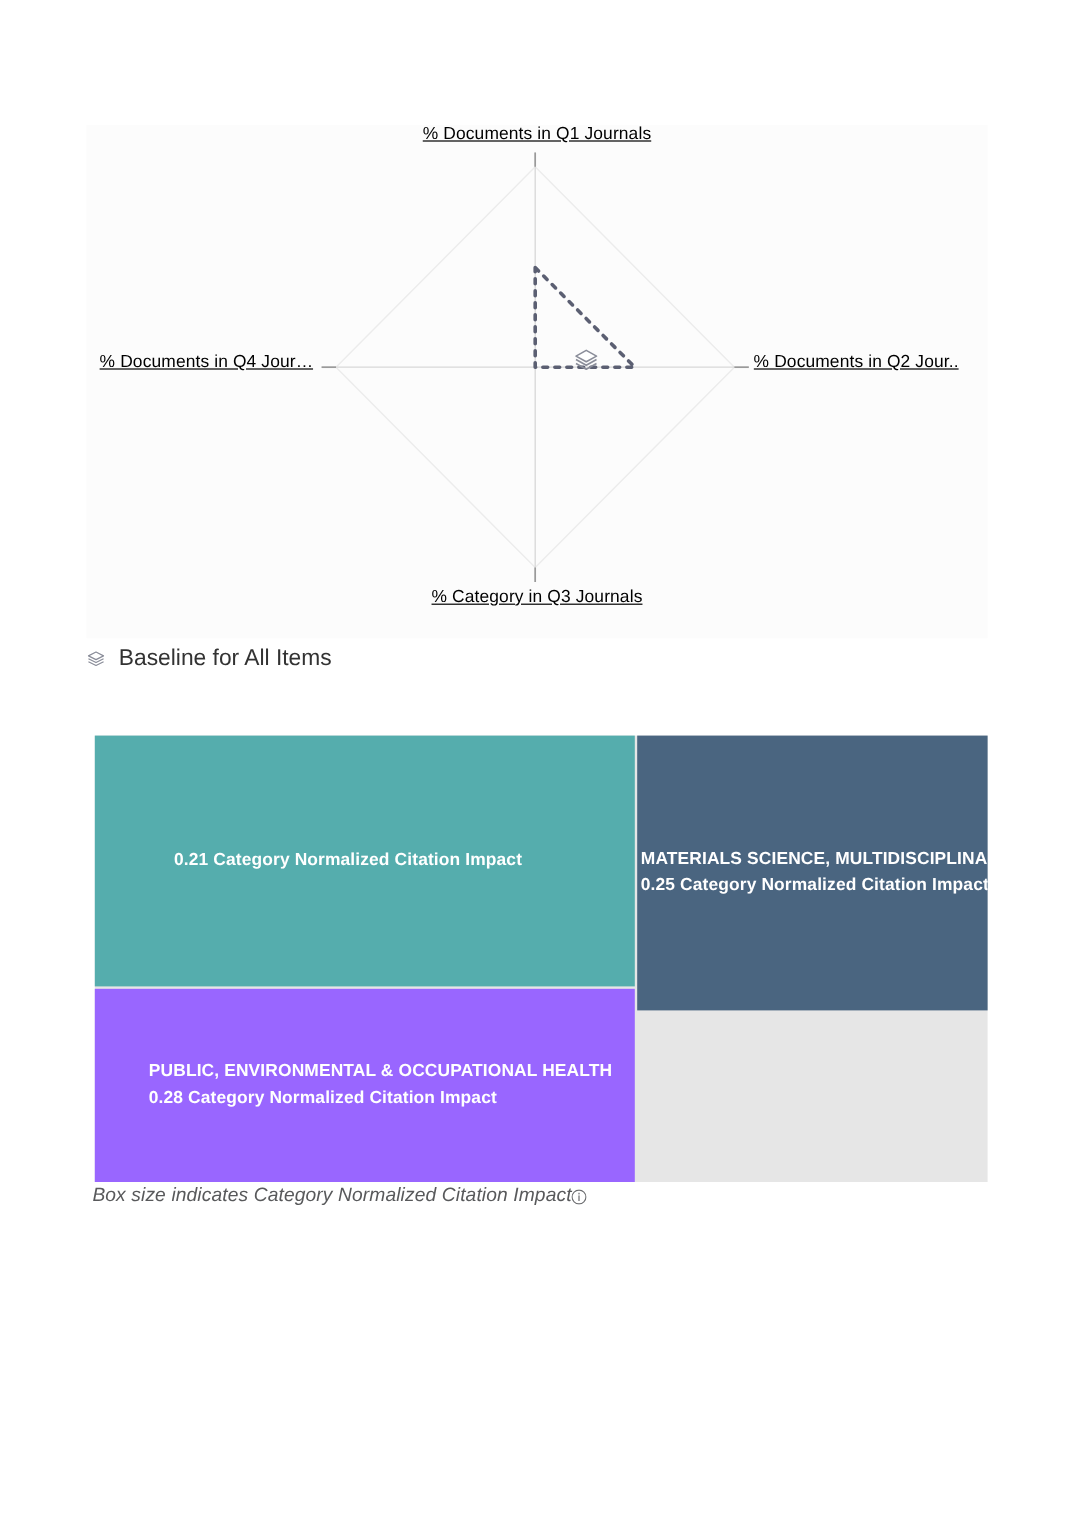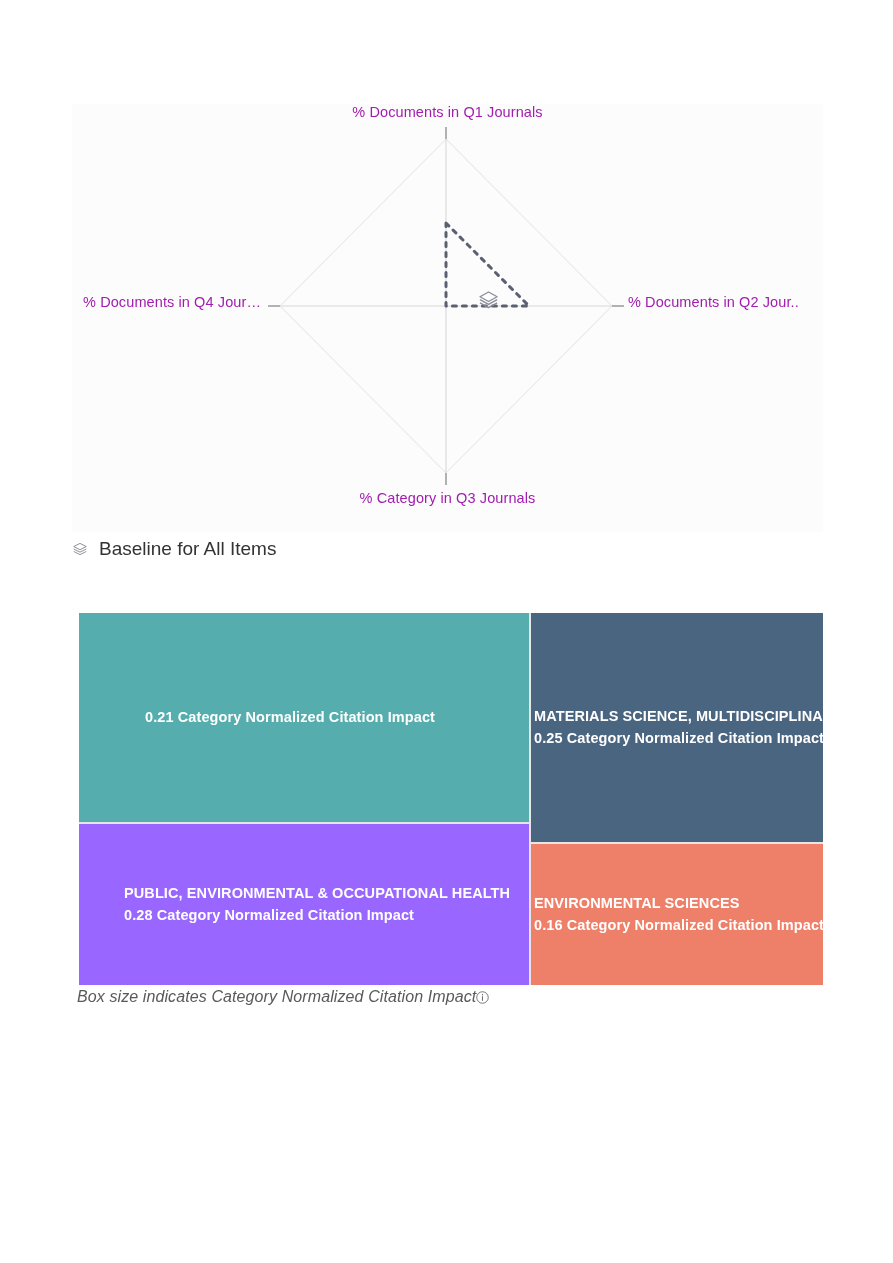--- a/index.html
+++ b/index.html
@@ -26,23 +26,24 @@
     overflow: hidden;
   }
   #radar-svg {
     position: absolute;
     left: 0;
     top: 0;
   }
   .axis-label {
     position: absolute;
     font-size: 14.5px;
-    color: #a21caf;
+    color: #000000;
     white-space: nowrap;
     letter-spacing: 0.1px;
+    text-decoration: underline;
   }
   #label-q1 {
     left: 0; right: 0;
     top: 0px;
     text-align: center;
   }
   #label-q3 {
     left: 0; right: 0;
     top: 386px;
     text-align: center;
@@ -203,26 +204,20 @@
     </div>
   </div>
 
   <div class="tm-cell" id="cell-pe">
     <div class="tm-text">
       <div class="tm-name">PUBLIC, ENVIRONMENTAL &amp; OCCUPATIONAL HEALTH</div>
       <div class="tm-value">0.28 Category Normalized Citation Impact</div>
     </div>
   </div>
 
-  <div class="tm-cell" id="cell-es">
-    <div class="tm-text">
-      <div class="tm-name">ENVIRONMENTAL SCIENCES</div>
-      <div class="tm-value">0.16 Category Normalized Citation Impact</div>
-    </div>
-  </div>
 
 </div>
 
 <div id="treemap-footnote">
   <span>Box size indicates Category Normalized Citation Impact</span>
   <span class="info-ico">
     <svg width="13" height="13" viewBox="0 0 14 14" fill="none">
       <circle cx="7" cy="7" r="6.2" stroke="#6d6e71" stroke-width="1"></circle>
       <rect x="6.45" y="5.6" width="1.1" height="5" fill="#6d6e71"></rect>
       <rect x="6.45" y="3.2" width="1.1" height="1.5" fill="#6d6e71"></rect>

